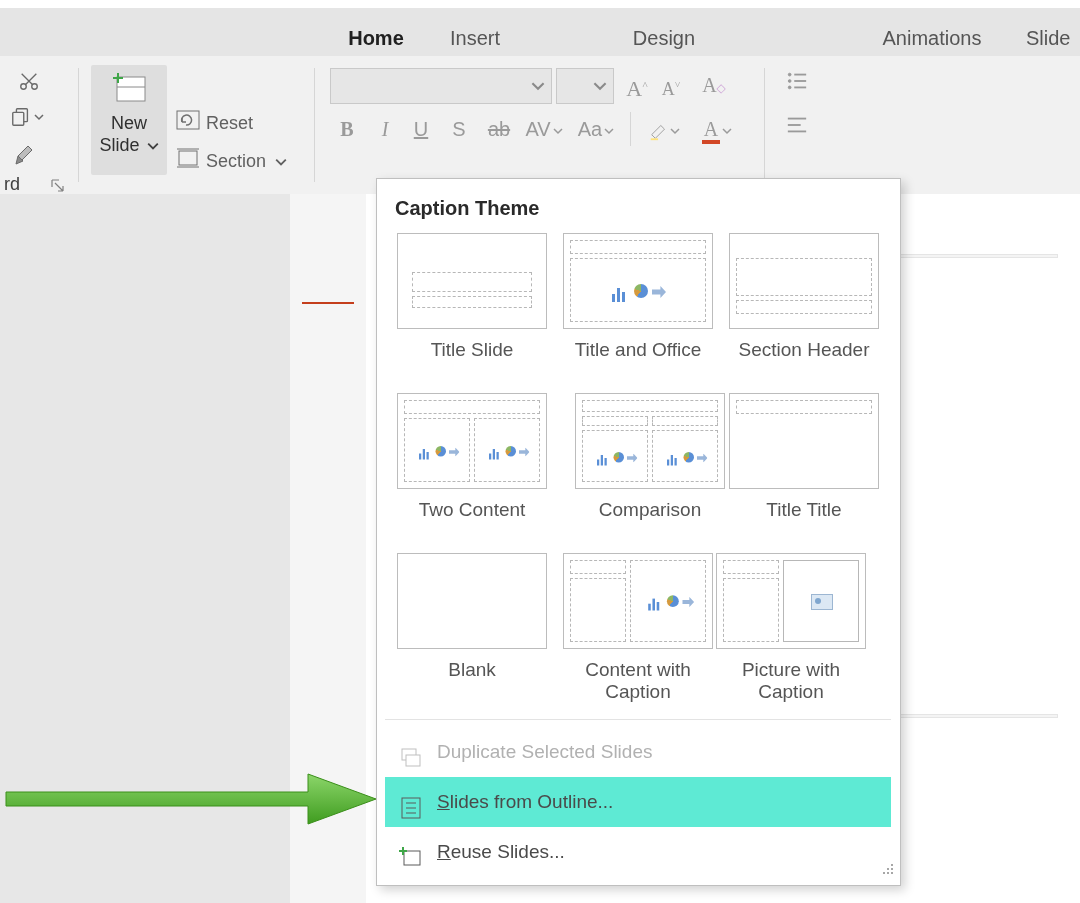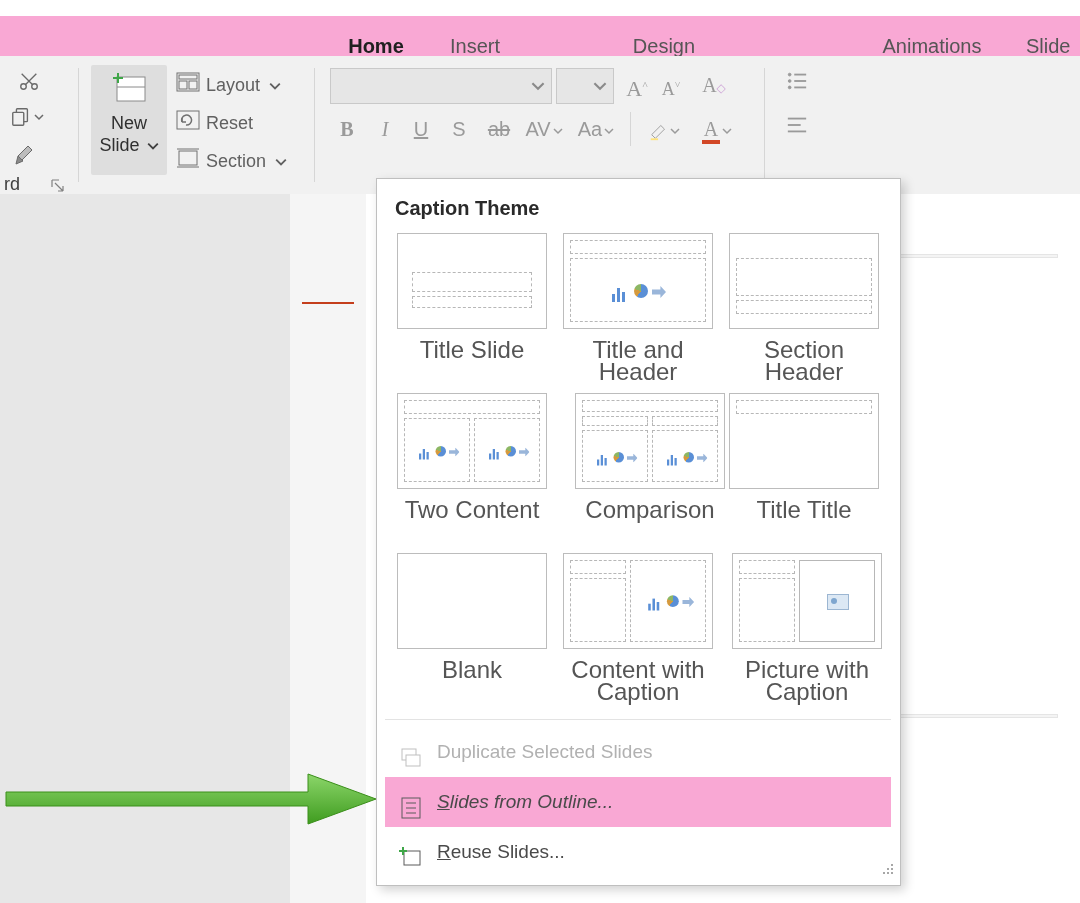--- a/index.html
+++ b/index.html
@@ -9,24 +9,24 @@
     height: 903px;
     font-family: "Segoe UI", Arial, sans-serif;
     background: #ffffff;
     color: #3a3a3a;
     overflow: hidden;
   }
   
   .ribbon-tabs {
     position: absolute;
     left: 0;
-    top: 16px;
+    top: 8px;
     width: 1080px;
     height: 56px;
-    background: #f9a8d4;
+    background: #e5e5e5;
     border-bottom: 1px solid #e5e5e5;
   }
   .ribbon-tab {
     position: absolute;
     top: 0;
     height: 56px;
     line-height: 40px;
     padding-top: 10px;
     font-size: 20px;
     color: #555;
@@ -206,21 +206,21 @@
   .layout-cell .thumb {
     width: 150px;
     height: 96px;
     background: #ffffff;
     border: 1px solid #bcbcbc;
     box-sizing: border-box;
     margin: 0 auto 10px auto;
     position: relative;
   }
   .layout-cell .lbl {
-    font-size: 24px;
+    font-size: 19px;
     color: #555;
     line-height: 22px;
   }
   
   .ph {
     position: absolute;
     border: 1px dashed #b7b7b7;
     box-sizing: border-box;
   }
   .ph.solid {
@@ -295,22 +295,21 @@
     line-height: 50px;
     font-size: 19px;
     color: #4a4a4a;
     cursor: pointer;
   }
   .dd-item.disabled {
     color: #b1b1b1;
     cursor: default;
   }
   .dd-item.hover {
-    background: #f9a8d4;
-    font-style: italic;
+    background: #5eead4;
   }
   .dd-item .mic2 {
     display: inline-block;
     width: 24px;
     height: 24px;
     vertical-align: middle;
     margin: 0 14px 3px 14px;
   }
   .dd-resize {
     position: absolute;
@@ -369,33 +368,20 @@
   <div class="launcher" style="left:50px;top:122px">
     <svg width="16" height="16" viewBox="0 0 16 16">
         <path d="M2 2 H9 M2 2 V9" stroke="#808080" stroke-width="1.2" fill="none"></path>
         <path d="M5 5 L13 13 M13 13 H8 M13 13 V8" stroke="#808080" stroke-width="1.2" fill="none"></path>
       </svg>
   </div>
   <div class="group-divider" style="left:78px"></div>
 
   <div class="group-divider" style="left:314px"></div>
 
-  <div class="mini-btn" style="left:176px;top:12px;width:130px">
-    <span class="mic">
-      <svg width="24" height="20" viewBox="0 0 24 20">
-          <rect x="1" y="1" width="22" height="18" fill="none" stroke="#707070"></rect>
-          <rect x="3" y="3" width="18" height="4" fill="none" stroke="#707070"></rect>
-          <rect x="3" y="9" width="8" height="8" fill="none" stroke="#707070"></rect>
-          <rect x="13" y="9" width="8" height="8" fill="none" stroke="#707070"></rect>
-        </svg>
-    </span><span>Layout</span>
-    <svg class="chev" width="12" height="12" viewBox="0 0 10 10" style="margin-left:4px">
-        <path d="M1 3 L5 7 L9 3" fill="none" stroke="#606060" stroke-width="1.5"></path>
-      </svg>
-  </div>
 
   <div class="mini-btn" style="left:176px;top:50px;width:120px">
     <span class="mic">
       <svg width="24" height="20" viewBox="0 0 24 20">
           <rect x="1" y="1" width="22" height="18" fill="none" stroke="#707070"></rect>
           <path d="M6 12 A5 5 0 1 1 10 15" fill="none" stroke="#707070" stroke-width="1.5"></path>
           <path d="M6 12 L6 8 M6 12 L10 12" stroke="#707070" stroke-width="1.5"></path>
         </svg>
     </span><span>Reset</span>
   </div>
@@ -524,21 +510,21 @@
       <div class="content-graphic" style="left:48px;top:46px">
         <div class="cg-bars">
             <span style="left:0;height:8px"></span>
             <span style="left:5px;height:14px"></span>
             <span style="left:10px;height:10px"></span>
           </div>
         <div class="cg-pie"></div>
           <div class="cg-arrow"></div>
       </div>
     </div>
-    <div class="lbl">Title and Header</div>
+    <div class="lbl">Title and Office</div>
   </div>
   <div class="layout-cell" style="left:20px;top:214px">
     <div class="thumb">
       <div class="ph" style="left:6px;top:6px;width:136px;height:14px"></div>
       <div class="ph" style="left:6px;top:24px;width:66px;height:64px"></div>
       <div class="ph" style="left:76px;top:24px;width:66px;height:64px"></div>
       <div class="content-graphic" style="left:14px;top:46px;transform:scale(0.75)">
           <div class="cg-bars">
             <span style="left:0;height:8px"></span>
             <span style="left:5px;height:14px"></span>
@@ -616,21 +602,21 @@
             <span style="left:0;height:8px"></span>
             <span style="left:5px;height:14px"></span>
             <span style="left:10px;height:10px"></span>
           </div>
           <div class="cg-pie"></div>
           <div class="cg-arrow"></div>
         </div>
     </div>
     <div class="lbl">Content with Caption</div>
   </div>
-  <div class="layout-cell" style="left:355px;top:374px">
+  <div class="layout-cell" style="left:339px;top:374px">
     <div class="thumb">
       <div class="ph" style="left:6px;top:6px;width:56px;height:14px"></div>
       <div class="ph" style="left:6px;top:24px;width:56px;height:64px"></div>
       <div class="ph solid" style="left:66px;top:6px;width:76px;height:82px"></div>
       <div class="pic-ic" style="left:94px;top:40px"></div>
     </div>
     <div class="lbl">Picture with Caption</div>
   </div>
 
   <div class="dd-sep" style="top:540px"></div>

